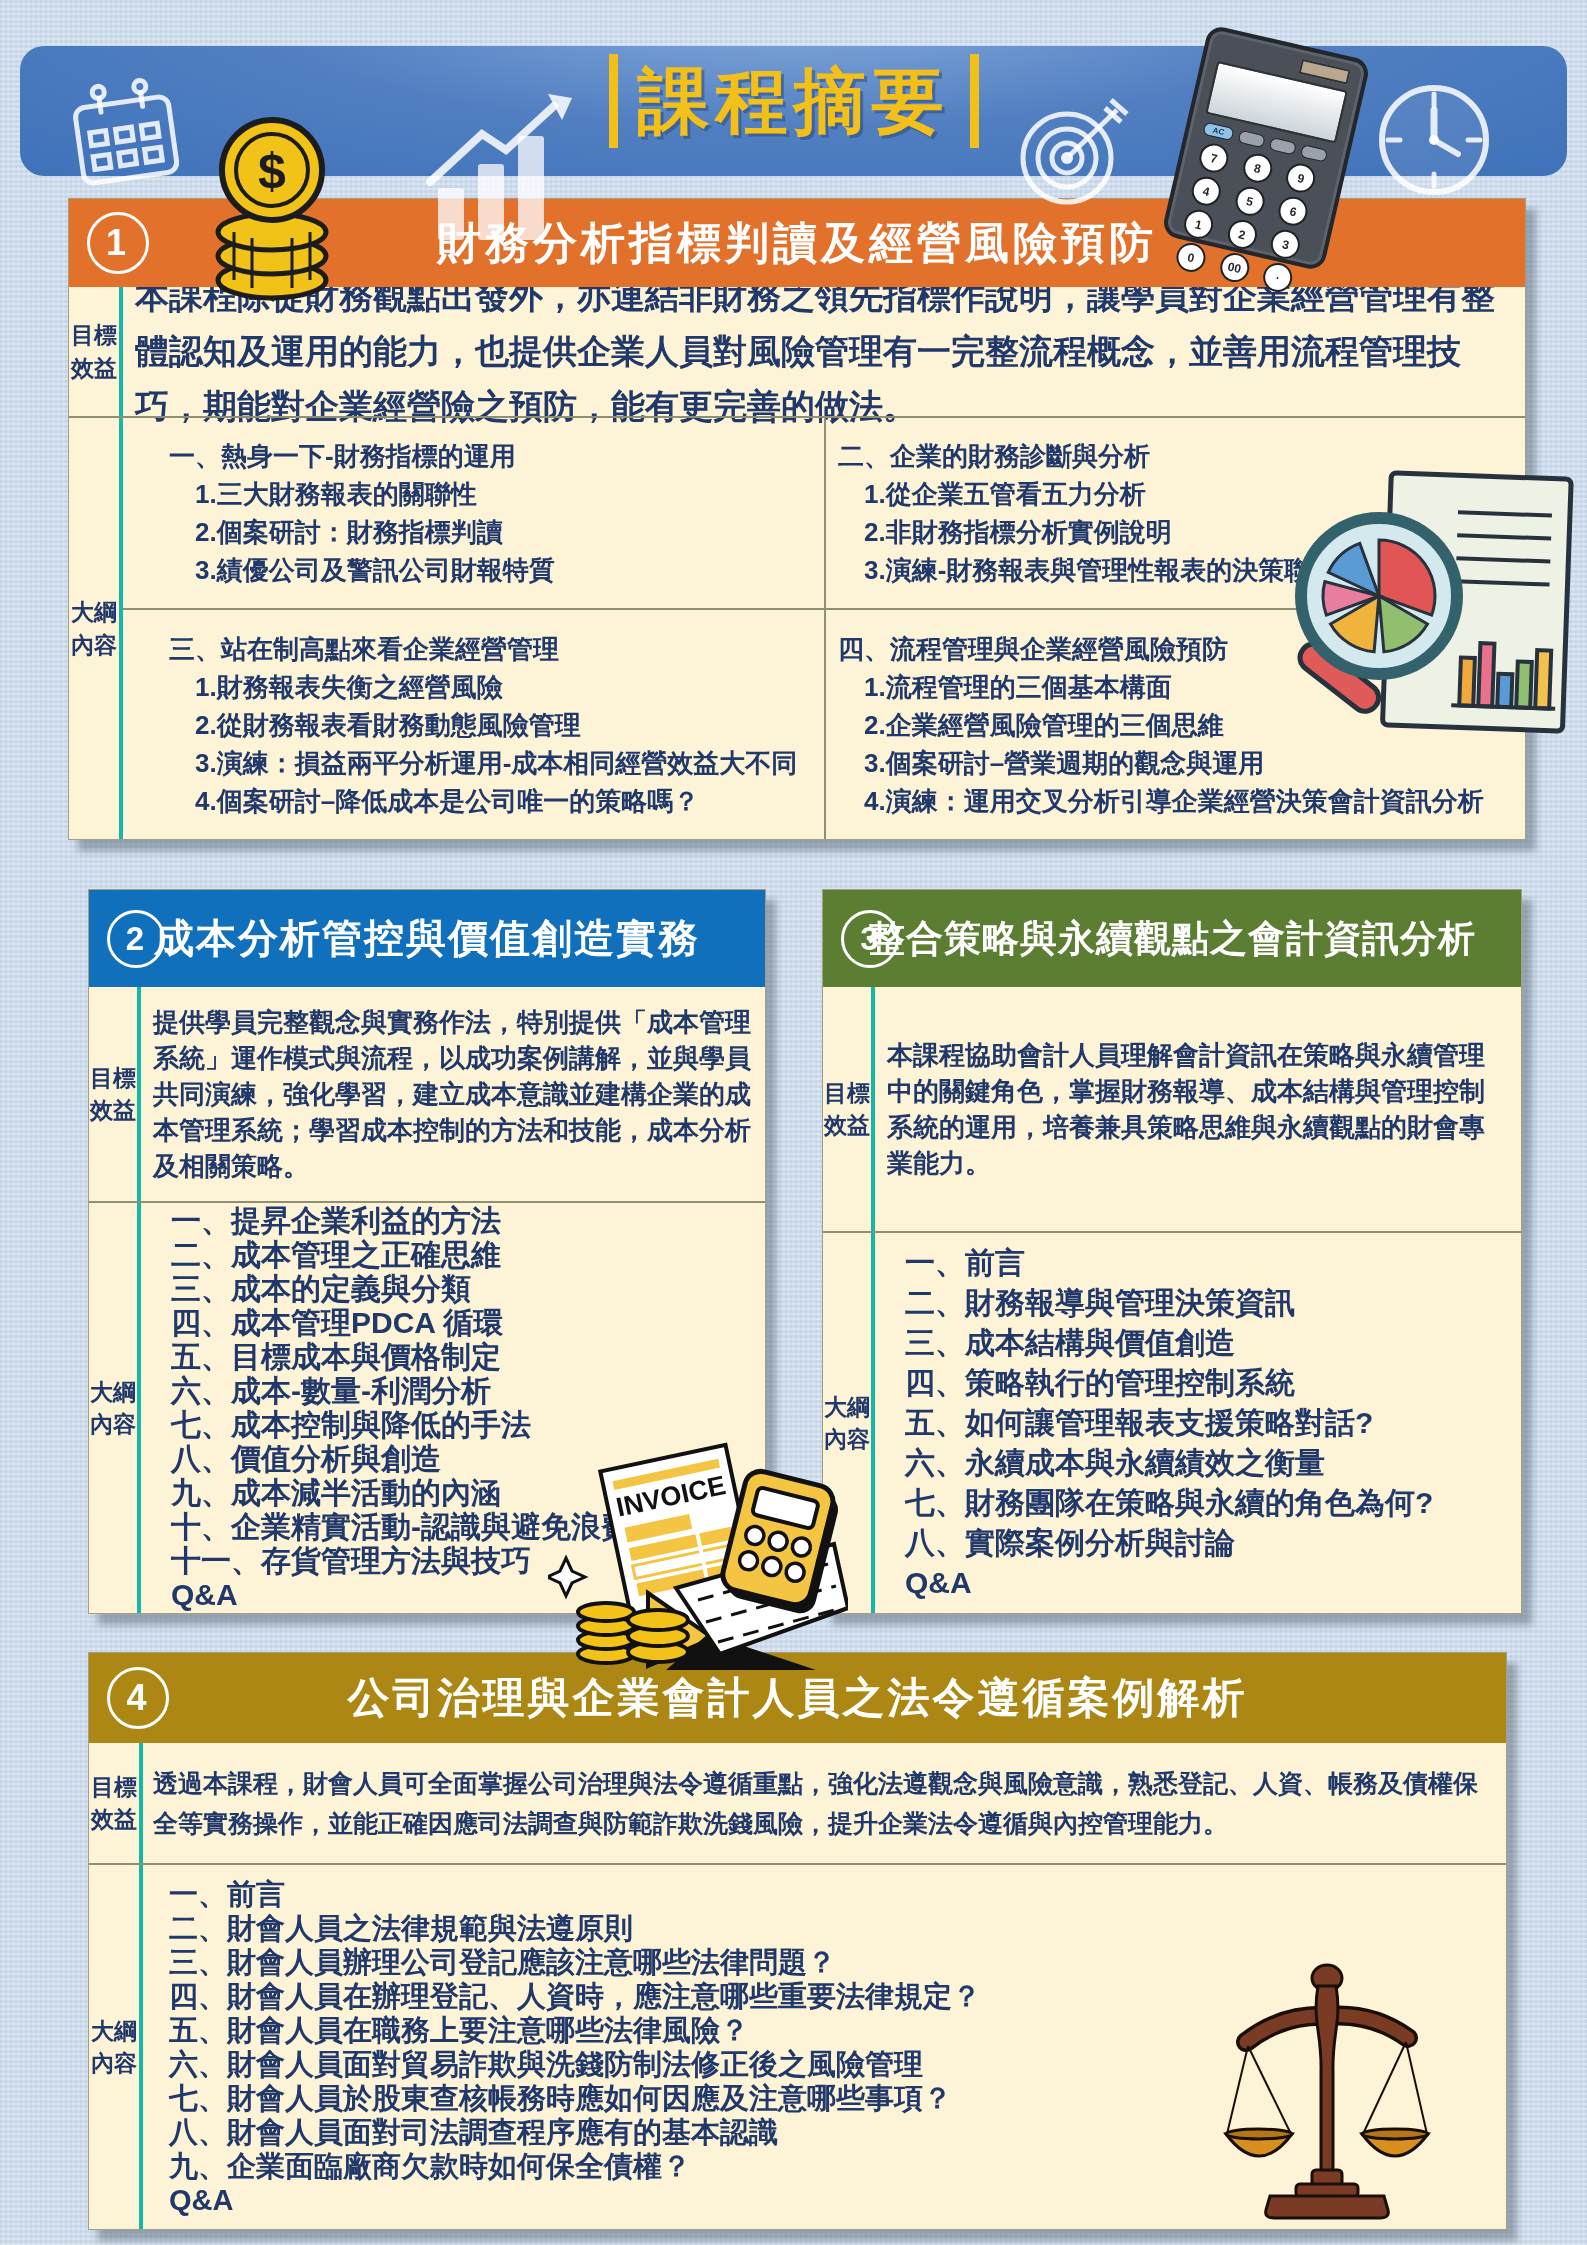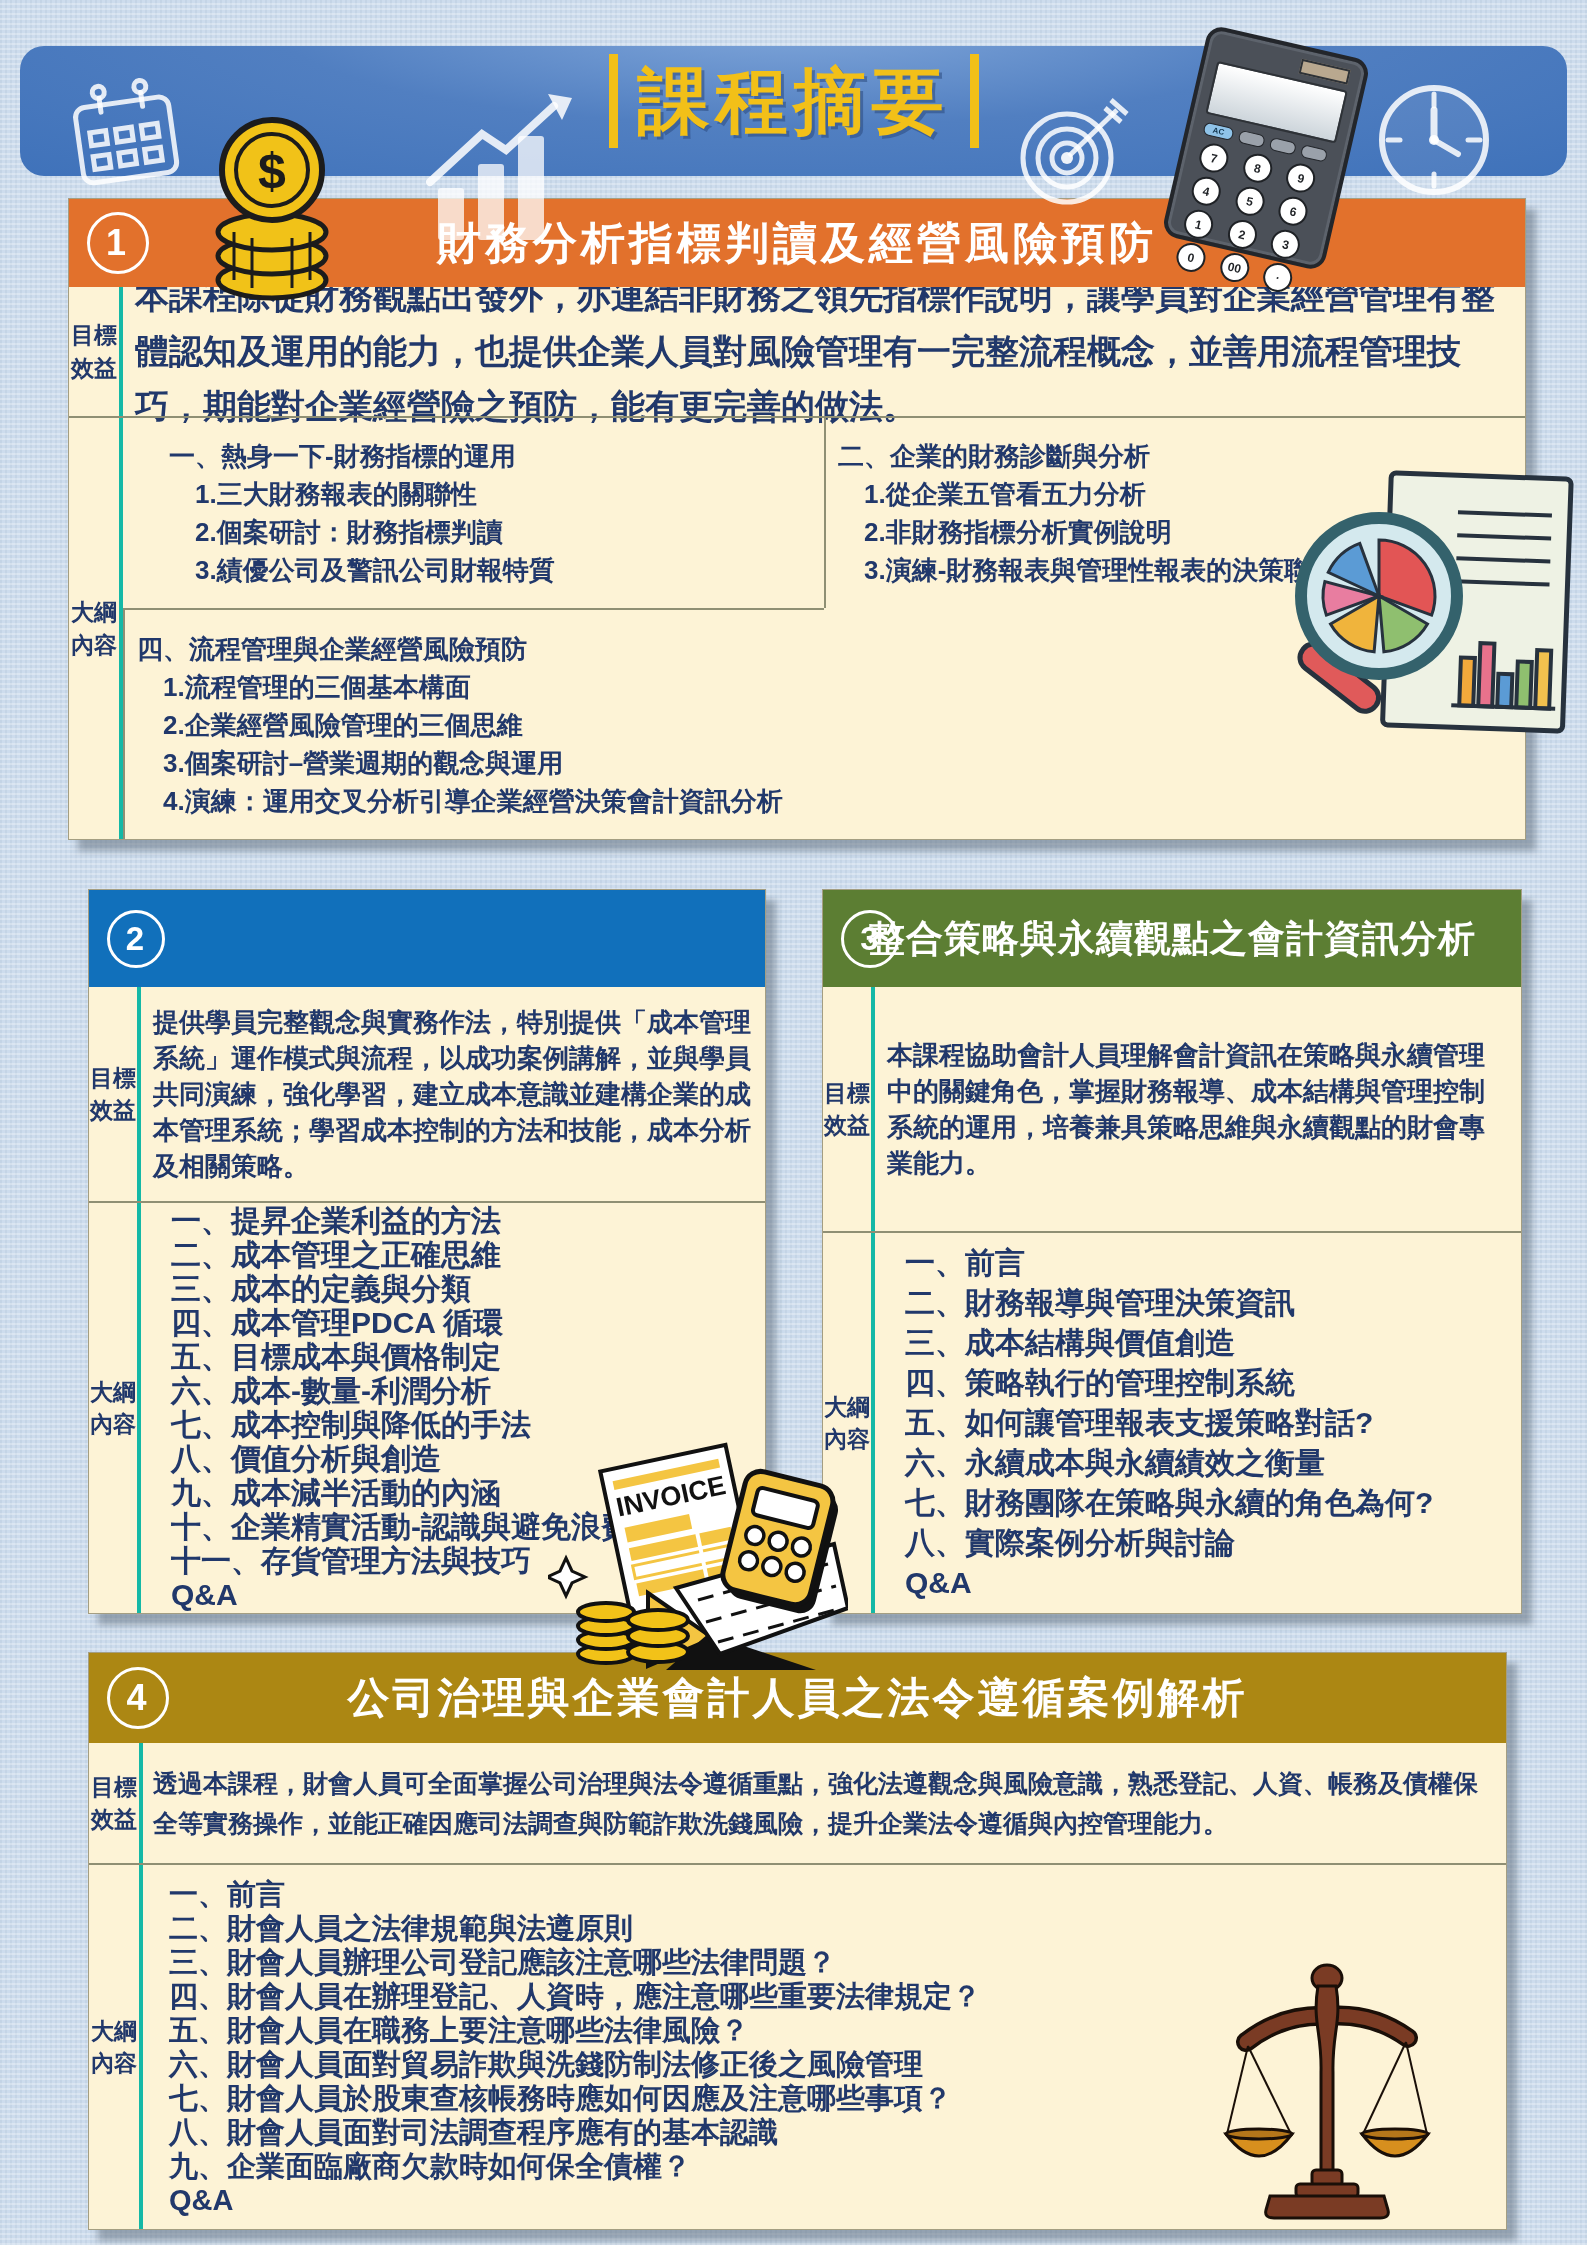--- a/index.html
+++ b/index.html
@@ -205,32 +205,38 @@
 內容</div>
       <div class="cell">
         <div class="q tl">一、熱身一下-財務指標的運用
 　1.三大財務報表的關聯性
 　2.個案研討：財務指標判讀
 　3.績優公司及警訊公司財報特質</div>
         <div class="q tr">二、企業的財務診斷與分析
 　1.從企業五管看五力分析
 　2.非財務指標分析實例說明
 　3.演練-財務報表與管理性報表的決策聯結</div>
+        <div class="q bl">三、站在制高點來看企業經營管理
+　1.財務報表失衡之經營風險
+　2.從財務報表看財務動態風險管理
+　3.演練：損益兩平分析運用-成本相同經營效益大不同
+　4.個案研討–降低成本是公司唯一的策略嗎？</div>
         <div class="q br">四、流程管理與企業經營風險預防
 　1.流程管理的三個基本構面
 　2.企業經營風險管理的三個思維
 　3.個案研討–營業週期的觀念與運用
 　4.演練：運用交叉分析引導企業經營決策會計資訊分析</div>
       </div>
     </div>
   </section>
 
   <section class="tbl s2">
     <div class="hdr">
       <div class="badge">2</div>
+      <div>成本分析管控與價值創造實務</div>
     </div>
     <div class="row goals">
       <div class="lbl">目標
 效益</div>
       <div class="cell">
         <div>提供學員完整觀念與實務作法，特別提供「成本管理系統」運作模式與流程，以成功案例講解，並與學員共同演練，強化學習，建立成本意識並建構企業的成本管理系統；學習成本控制的方法和技能，成本分析及相關策略。</div>
       </div>
     </div>
     <div class="row outline">
       <div class="lbl">大綱

